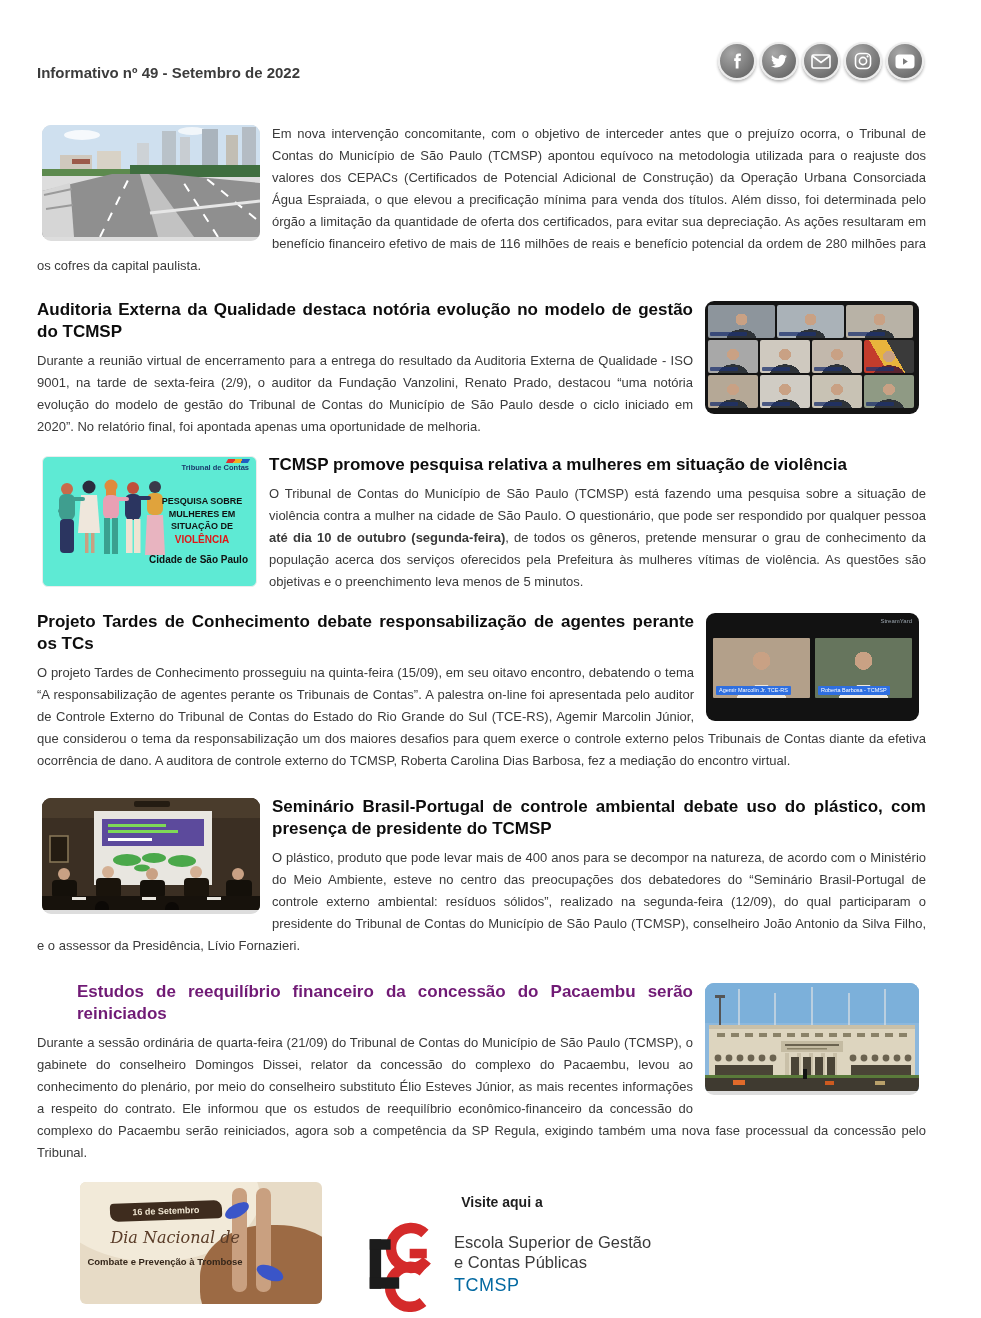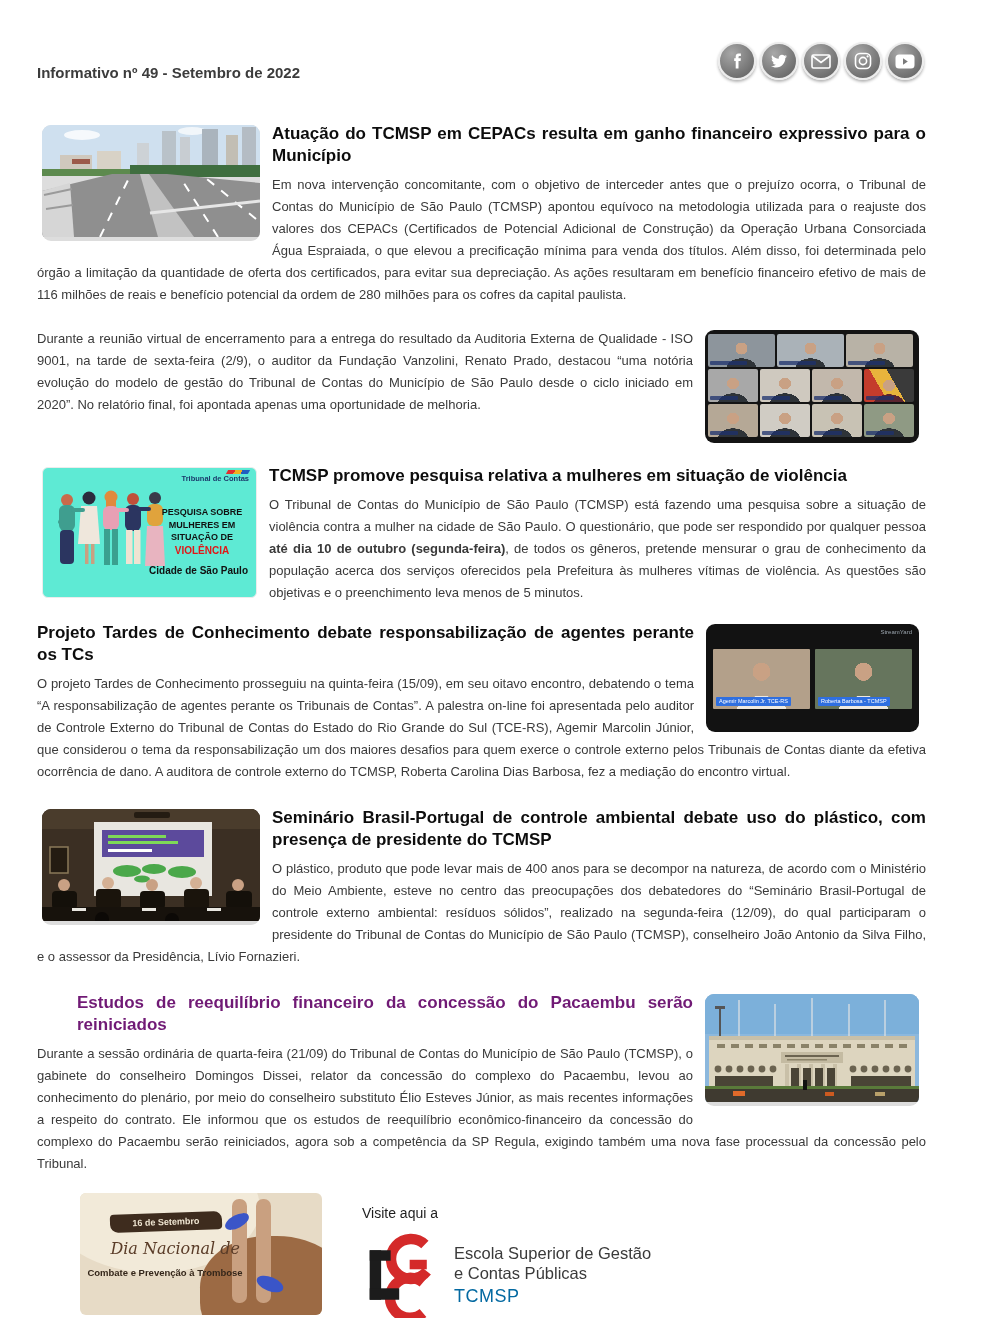--- a/index.html
+++ b/index.html
@@ -82,22 +82,22 @@
     background:#9c6a44; border-radius:48% 52% 55% 45%; }
   .tromb .leg { position:absolute; width:15px; background:#c9a080; border-radius:7px; }
   .tromb .glove { position:absolute; background:#3a55c8; border-radius:50%; }
   .tromb .stroke { position:absolute; left:30px; top:20px; width:112px; height:18px; background:#3e2c1e;
     border-radius:4px 8px 4px 8px; transform:rotate(-2deg); color:#f0e6d2; font-size:9px; font-weight:bold;
     text-align:center; line-height:18px; }
   .tromb .script { position:absolute; left:10px; top:46px; width:150px; text-align:right;
     font-family:"DejaVu Serif", serif; font-style:italic; font-size:16px; color:#5a3c28; }
   .tromb .combate { position:absolute; left:4px; top:74px; width:162px; text-align:center;
     font-size:9.5px; font-weight:bold; color:#34261a; }
-  .visit { position:absolute; left:330px; top:12px; width:280px; 
-    font-size:14px; font-weight:normal; color:#1e1e1e; }
+  .visit { position:absolute; left:330px; top:12px; width:280px; text-align:center;
+    font-size:14px; font-weight:bold; color:#1e1e1e; }
   .logo-row { position:absolute; left:332px; top:34px; display:flex; align-items:center; gap:12px; cursor:pointer; }
   .logo-text { font-size:16.5px; line-height:1.25; color:#3a3a3a; }
   .logo-text .tcmsp { font-size:18px; color:#0369a1; letter-spacing:0.5px; margin-top:1px; }
 
   .bottom-rule { width:965px; height:2px; background:#ececec; margin-top:36px; }
 </style>
 </head>
 <body>
 
 <div class="page">
@@ -160,38 +160,38 @@
           <line x1="58" y1="112" x2="88" y2="51"></line>
           <line x1="176" y1="112" x2="138" y2="52"></line>
           <line x1="214" y1="94" x2="165" y2="54"></line>
         </g>
         <line x1="108" y1="88" x2="218" y2="76" stroke="#e6e6e6" stroke-width="3"></line>
         <polygon points="0,66 28,58 32,112 0,112" fill="#d6d6d6"></polygon>
         <line x1="2" y1="70" x2="30" y2="64" stroke="#9a9a9a" stroke-width="2"></line>
         <line x1="4" y1="84" x2="31" y2="80" stroke="#9a9a9a" stroke-width="2"></line>
       </svg>
     </div>
-    <h2>Atuação do TCMSP em CEPACs resulta em ganho financeiro expressivo para o Município</h2>
     <p>Em nova intervenção concomitante, com o objetivo de interceder antes que o prejuízo ocorra, o Tribunal de Contas do Município de São Paulo (TCMSP) apontou equívoco na metodologia utilizada para o reajuste dos valores dos CEPACs (Certificados de Potencial Adicional de Construção) da Operação Urbana Consorciada Água Espraiada, o que elevou a precificação mínima para venda dos títulos. Além disso, foi determinada pelo órgão a limitação da quantidade de oferta dos certificados, para evitar sua depreciação. As ações resultaram em benefício financeiro efetivo de mais de 116 milhões de reais e benefício potencial da ordem de 280 milhões para os cofres da capital paulista.</p>
   </div>
 
   <div class="article mt-a2">
     <div class="photo float-r vgrid">
       <div class="vt big"></div>
       <div class="vt big"></div>
       <div class="vt big"></div>
       <div class="vt sm"></div>
       <div class="vt sm"></div>
       <div class="vt sm"></div>
       <div class="vt sm"></div>
       <div class="vt sm"></div>
       <div class="vt sm"></div>
       <div class="vt sm"></div>
       <div class="vt sm"></div>
     </div>
+    <h2>Auditoria Externa da Qualidade destaca notória evolução no modelo de gestão do TCMSP</h2>
     <p>Durante a reunião virtual de encerramento para a entrega do resultado da Auditoria Externa de Qualidade - ISO 9001, na tarde de sexta-feira (2/9), o auditor da Fundação Vanzolini, Renato Prado, destacou “uma notória evolução do modelo de gestão do Tribunal de Contas do Município de São Paulo desde o ciclo iniciado em 2020”. No relatório final, foi apontada apenas uma oportunidade de melhoria.</p>
   </div>
 
   <div class="article mt-a3">
     <div class="photo float-l pesq">
       <div class="pesq-roof"></div>
       <div class="pesq-logo">Tribunal de Contas</div>
       <svg width="120" height="110" viewBox="0 0 120 110">
 
         <rect x="10" y="22" width="5" height="18" rx="2.5" fill="#3f9e8f" transform="rotate(28 12 40)"></rect>

